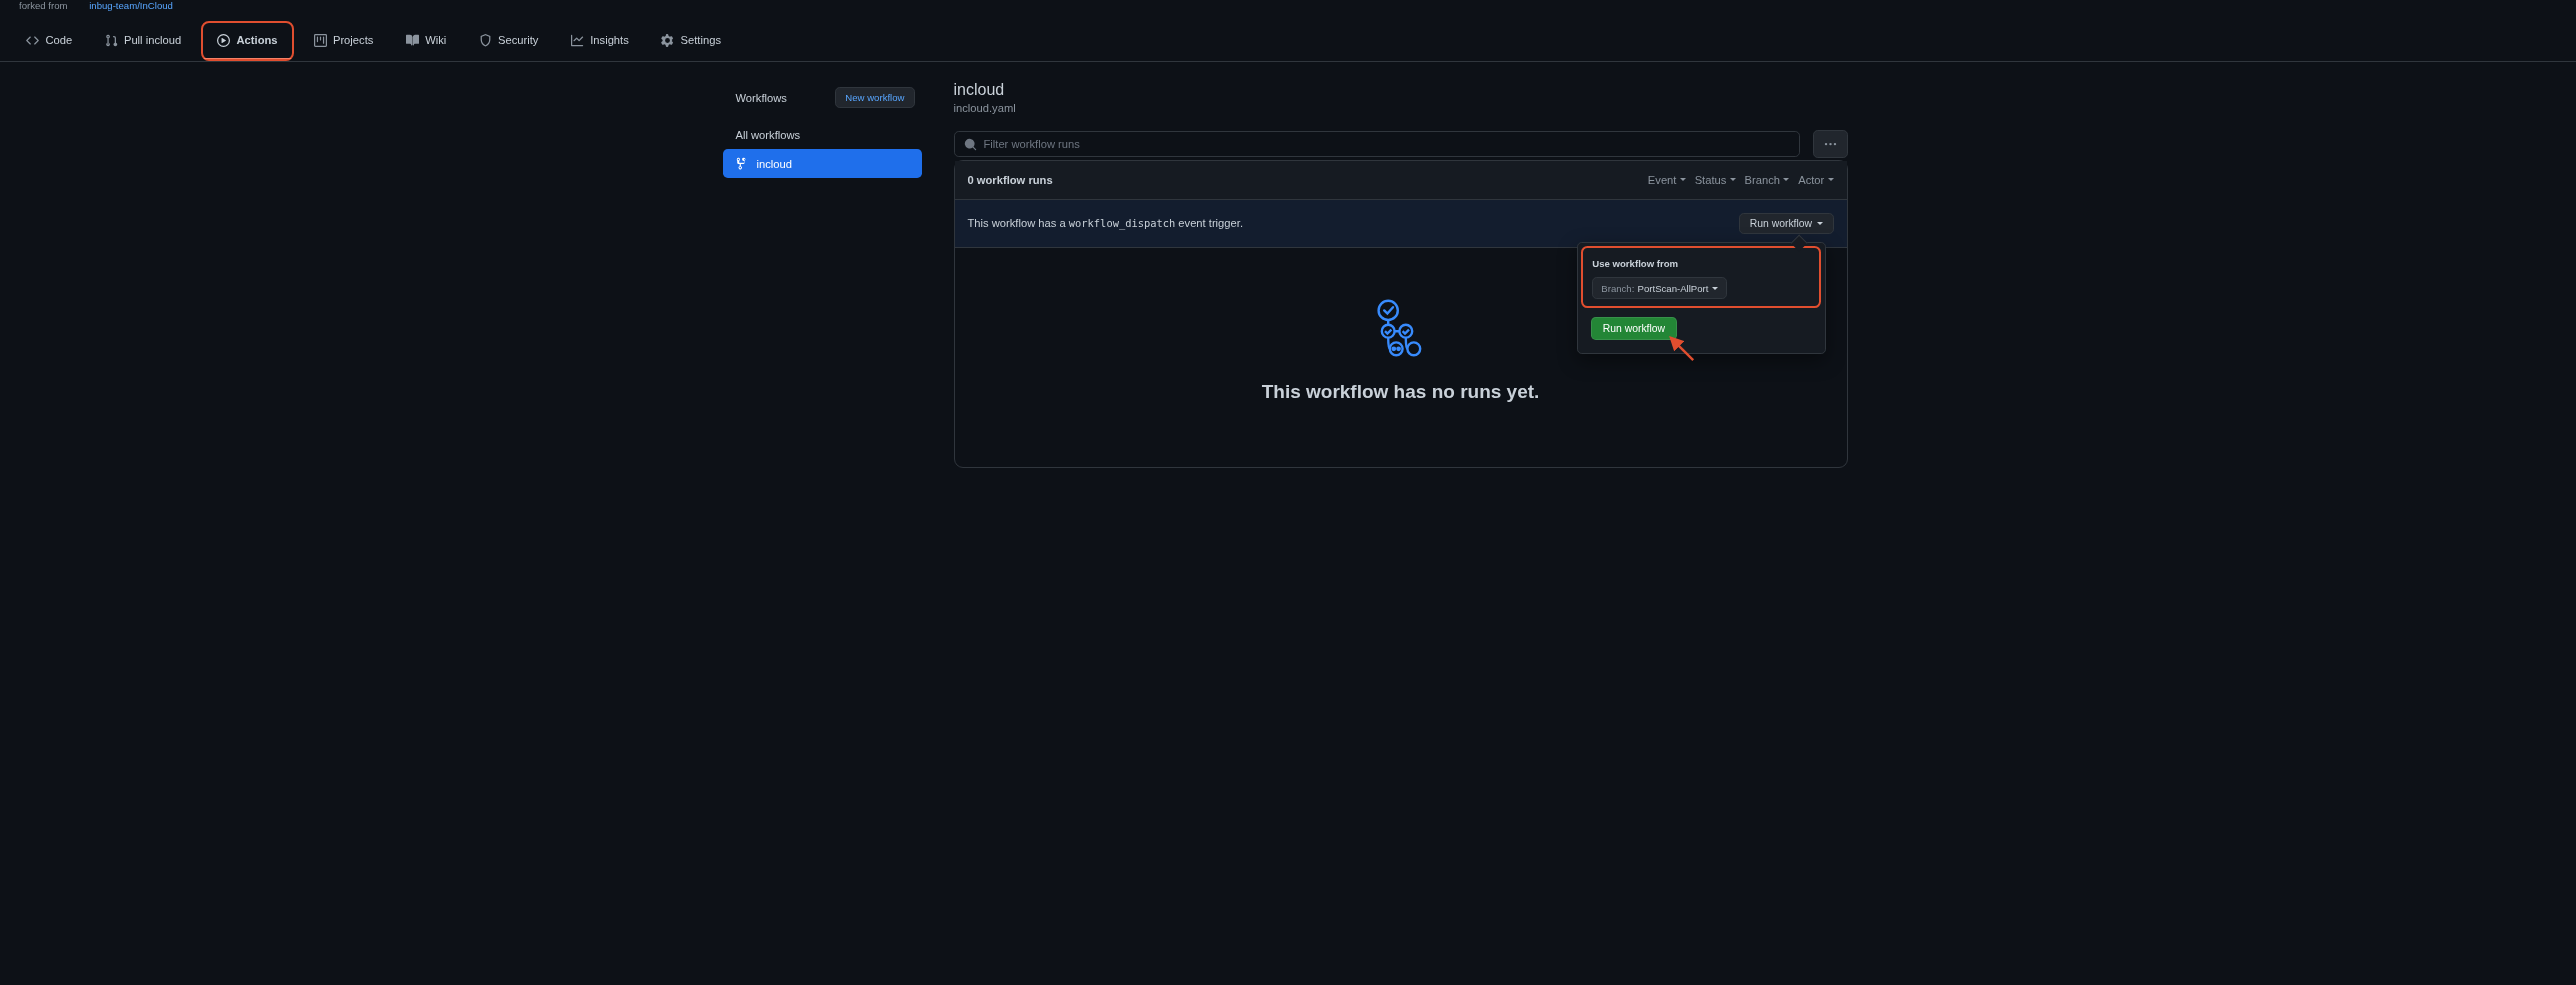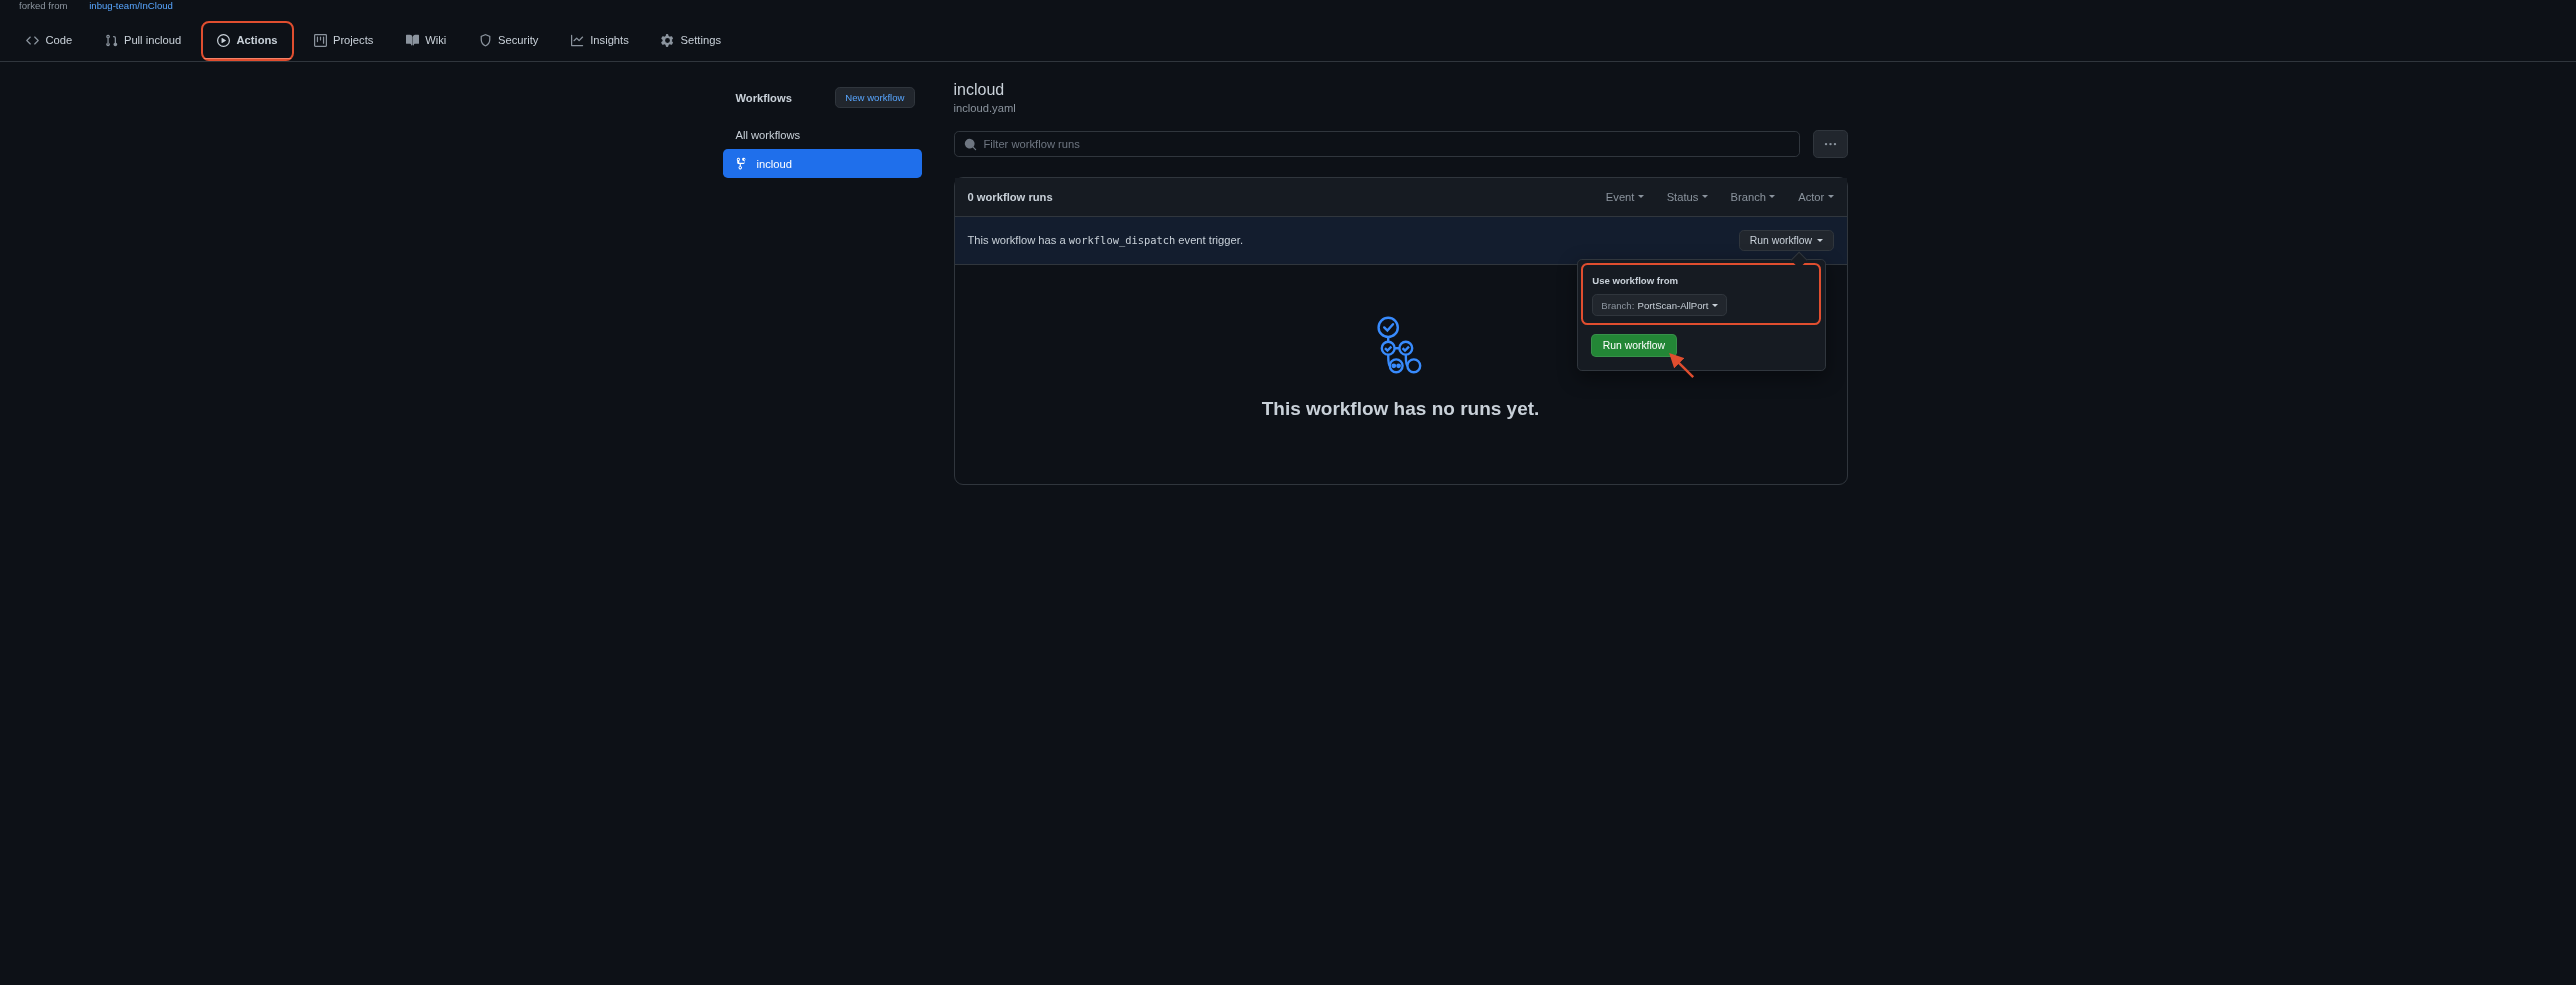--- a/index.html
+++ b/index.html
@@ -55,21 +55,21 @@
       width: 225px;
       padding: 0 13px;
       flex-shrink: 0;
     }
     .sidebar-header {
       display: flex;
       justify-content: space-between;
       align-items: center;
       padding: 6.4px 6.4px 13px 13px;
     }
-    .sidebar-header h3 { font-size: 11.2px; font-weight: 700; }
+    .sidebar-header h3 { font-size: 11.2px; font-weight: 400; }
     .new-workflow-btn {
       background: #21262d;
       border: 0.8px solid #30363d;
       color: #58a6ff;
       padding: 4px 9.6px;
       border-radius: 4.8px;
       font-size: 9.6px;
       cursor: pointer;
     }
     .sidebar-item {
@@ -89,21 +89,21 @@
     .sidebar-item svg { fill: #8b949e; }
     .main {
       flex: 1;
       padding: 0 19px;
     }
     .page-title { font-size: 16px; font-weight: 400; margin-bottom: 3.2px; }
     .page-subtitle { color: #8b949e; font-size: 11.2px; margin-bottom: 16px; }
     .toolbar {
       display: flex;
       gap: 13px;
-      margin-bottom: 19px;
+      margin-bottom: 2px;
       align-items: center;
     }
     .search-box {
       flex: 1;
       display: flex;
       align-items: center;
       background: #0d1117;
       border: 0.8px solid #30363d;
       border-radius: 4.8px;
       padding: 5.6px 9.6px;
@@ -134,21 +134,21 @@
     }
     .runs-header {
       display: flex;
       justify-content: space-between;
       align-items: center;
       padding: 13px;
       background: #161b22;
       border-bottom: 0.8px solid #30363d;
     }
     .runs-header-left { font-weight: 600; }
-    .runs-header-right { display: flex; gap: 23px; }
+    .runs-header-right { display: flex; gap: 9px; }
     .filter-dd {
       color: #8b949e;
       cursor: pointer;
       display: flex;
       align-items: center;
       gap: 3.2px;
       font-size: 11.2px;
     }
     .dispatch-row {
       display: flex;

